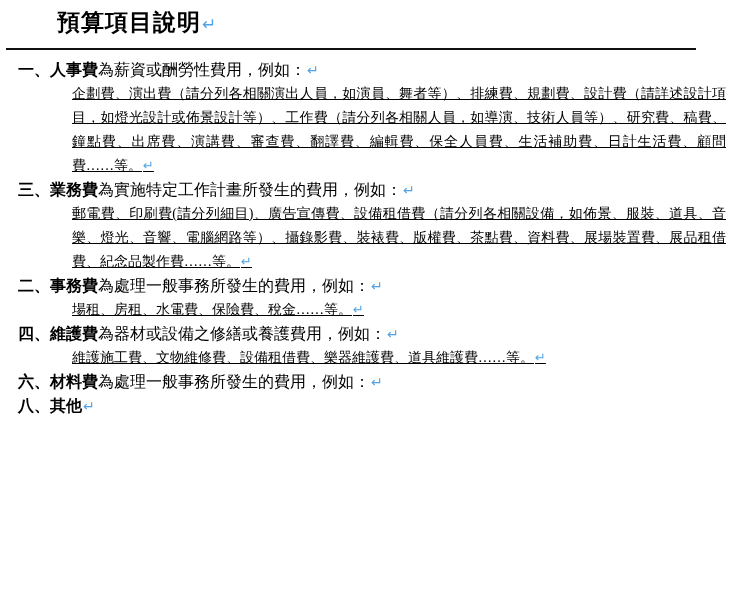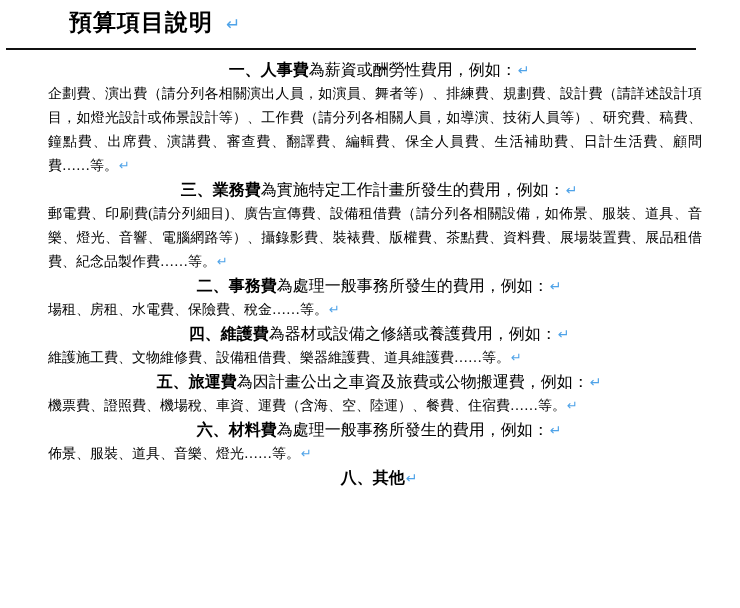--- a/index.html
+++ b/index.html
@@ -16,57 +16,58 @@
     color: var(--text-color, #000000);
   }
   .title-row {
     margin: 6px 0 0 57px;
     height: 34px;
     line-height: 34px;
     white-space: nowrap;
   }
   .doc-title {
     display: inline;
-    margin: 12px;
+    margin: 0;
     font-size: 23px;
     font-weight: bold;
     letter-spacing: 1px;
   }
   .rule {
     margin: 8px 0 0 6px;
     width: 690px;
     height: 2px;
     background: #111111;
   }
   .content {
     margin-top: 8px;
   }
-  p { margin: 0; padding: 0; text-align: center; }
+  p { margin: 0; padding: 0; }
   .intro {
     margin-left: 7px;
     width: 722px;
     font-size: 17px;
     line-height: 24px;
     text-align: justify;
   }
   .heading {
     margin-left: 18px;
     font-size: 16px;
     line-height: 24px;
     white-space: nowrap;
   }
   .heading .b {
     font-weight: bold;
   }
   .detail {
-    margin-left: 48px;
+    margin-left: 72px;
     width: 654px;
     font-size: 14px;
     line-height: 24px;
     text-align: justify;
+    text-decoration: underline;
   }
   .pmark {
     color: var(--pilcrow-color, #4FA3E8);
     font-family: "DejaVu Sans", sans-serif;
     font-size: 13px;
     padding-left: 1px;
   }
   .title-row .pmark { font-size: 17px; }
   .intro .pmark, .heading .pmark { font-size: 14px; }
 </style>
@@ -97,31 +98,26 @@
     <div class="section">
       <p class="heading"><span class="b">二、</span><span class="b">事務費</span><span>為處理一般事務所發生的費用，例如：</span><span class="pmark">↵</span></p>
       <p class="detail"><span>場租、房租、水電費、保險費、稅金……等。</span><span class="pmark">↵</span></p>
     </div>
 
     <div class="section">
       <p class="heading"><span class="b">四、</span><span class="b">維護費</span><span>為器材或設備之修繕或養護費用，例如：</span><span class="pmark">↵</span></p>
       <p class="detail"><span>維護施工費、文物維修費、設備租借費、樂器維護費、道具維護費……等。</span><span class="pmark">↵</span></p>
     </div>
 
-    <div class="section">
-      <p class="heading"><span class="b">五、</span><span class="b">旅運費</span><span>為因計畫公出之車資及旅費或公物搬運費，例如：</span><span class="pmark">↵</span></p>
-      <p class="detail"><span>機票費、證照費、機場稅、車資、運費（含海、空、陸運）、餐費、住宿費……等。</span><span class="pmark">↵</span></p>
-    </div>
 
     <div class="section">
       <p class="heading"><span class="b">六、</span><span class="b">材料費</span><span>為處理一般事務所發生的費用，例如：</span><span class="pmark">↵</span></p>
     </div>
 
     <div class="section">
-      <p class="detail"><span>佈景、服裝、道具、音樂、燈光……等。</span><span class="pmark">↵</span></p>
     </div>
 
     <div class="section">
       <p class="heading"><span class="b">八、</span><span class="b">其他</span><span class="pmark">↵</span></p>
     </div>
 
   </div>
 </div>
 
 </body></html>

